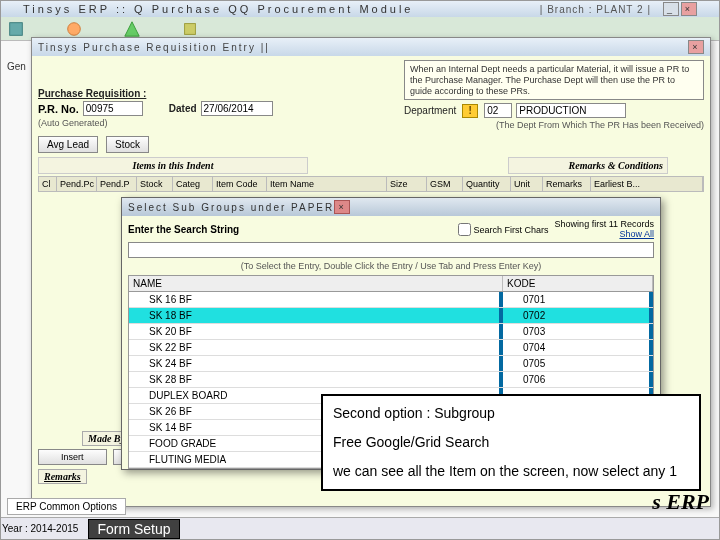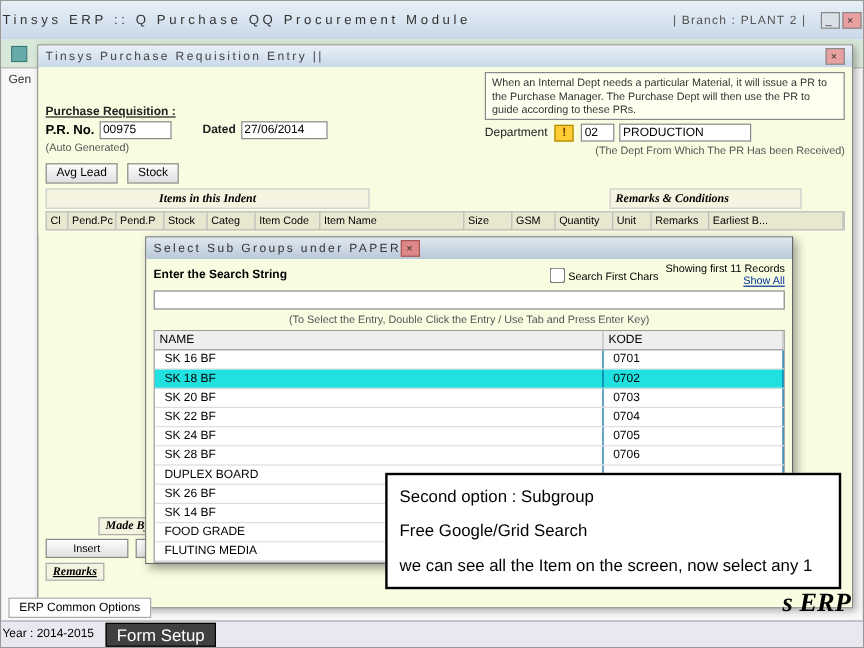--- a/index.html
+++ b/index.html
@@ -1,20 +1,20 @@
 <!DOCTYPE html>
 <html><head>
 <meta charset="utf-8">
 <style>
   * { box-sizing: border-box; margin: 0; padding: 0; font-family: Tahoma, Arial, sans-serif; }
   body { width: 720px; height: 540px; background: #f0f0f0; overflow: hidden; position: relative; font-size: 10px; }
 
   
   .app-window { position: absolute; inset: 0; background: #f8f8f8; border: 1px solid #999; }
-  .titlebar { height: 32px; background: linear-gradient(#e8f0f8,#c8d8e8); display:flex; align-items:center; padding:0 1px; font-size:11px; color:#333; letter-spacing:3px; }
+  .titlebar { height: 16px; background: linear-gradient(#e8f0f8,#c8d8e8); display:flex; align-items:center; padding:0 22px; font-size:11px; color:#333; letter-spacing:3px; }
   .titlebar .spacer { flex:1; }
   .titlebar .branch { letter-spacing:1px; font-size:10px; color:#555; margin-right:10px; }
   .win-btn { width:16px; height:14px; background:#d8e0e8; border:1px solid #888; margin-left:2px; display:flex; align-items:center; justify-content:center; font-size:9px; color:#333; }
   .win-btn.close { background:#e8a0a0; }
 
   .toolbar { height:24px; background:#d8e8d8; border-bottom:1px solid #bbb; display:flex; align-items:center; padding:0 6px; gap:40px; }
   .tb-icon { width:18px; height:18px; }
 
   
   .sub-window { position:absolute; left:30px; top:36px; right:8px; height:470px; background:#f8fce0; border:1px solid #888; box-shadow:2px 2px 6px rgba(0,0,0,0.3); }
@@ -49,21 +49,21 @@
   .srch-row input.search { flex:1; border:1px solid #888; height:16px; font-size:10px; padding:0 3px; }
   .chk { display:flex; align-items:center; gap:3px; font-size:9px; }
   .rcount { font-size:9px; text-align:right; line-height:1.1; }
   .rcount a { color:#003399; text-decoration:underline; }
   .hint { text-align:center; font-size:9px; color:#555; margin:3px 0 4px 0; }
 
   .dlg-grid { border:1px solid #999; background:#fff; font-size:10px; }
   .dg-head { display:flex; background:#eee; border-bottom:1px solid #999; }
   .dg-head > div { padding:2px 4px; border-right:1px solid #bbb; font-weight:normal; }
   .dg-row { display:flex; border-bottom:1px solid #ddd; }
-  .dg-row > div { padding:2px 8px; border-right:1px solid #0369a1; }
+  .dg-row > div { padding:2px 20px; border-right:4px solid #0369a1; }
   .dg-row.sel { background:#20e0e0; }
   .col-name { flex:1; }
   .col-kode { width:150px; }
 
   
   .bottom { position:absolute; left:6px; right:6px; bottom:22px; }
   .madeby { border:1px solid #aaa; background:#f4f4e0; padding:1px 5px; font-size:10px; font-family:serif; font-style:italic; font-weight:bold; display:inline-block;margin-left:44px; }
   .btnsmall { border:1px solid #888; background:linear-gradient(#fdfdfd,#e0e0e0); padding:2px 22px; font-size:9px; }
   .remarks-h { border:1px solid #aaa; background:#f4f4e0; padding:1px 5px; font-size:10px; font-family:serif; font-style:italic; font-weight:bold; text-decoration:underline; margin-top:4px; display:inline-block; }
 
@@ -139,21 +139,21 @@
         </div>
       </div>
 
       <div class="btn-row">
         <button class="btn">Avg Lead</button>
         <button class="btn">Stock</button>
       </div>
 
       <div class="section-hdr-row">
         <div class="section-hdr" style="width:270px; text-align:center;">Items in this Indent</div>
-        <div class="section-hdr" style="width:160px; text-align:left;">Remarks &amp; Conditions</div>
+        <div class="section-hdr" style="width:160px; text-align:right;">Remarks &amp; Conditions</div>
       </div>
 
       <div class="grid-head">
         <div class="gh" style="width:18px;">Cl</div>
         <div class="gh" style="width:40px;">Pend.Pc</div>
         <div class="gh" style="width:40px;">Pend.P</div>
         <div class="gh" style="width:36px;">Stock</div>
         <div class="gh" style="width:40px;">Categ</div>
         <div class="gh" style="width:54px;">Item Code</div>
         <div class="gh" style="width:120px;">Item Name</div>

